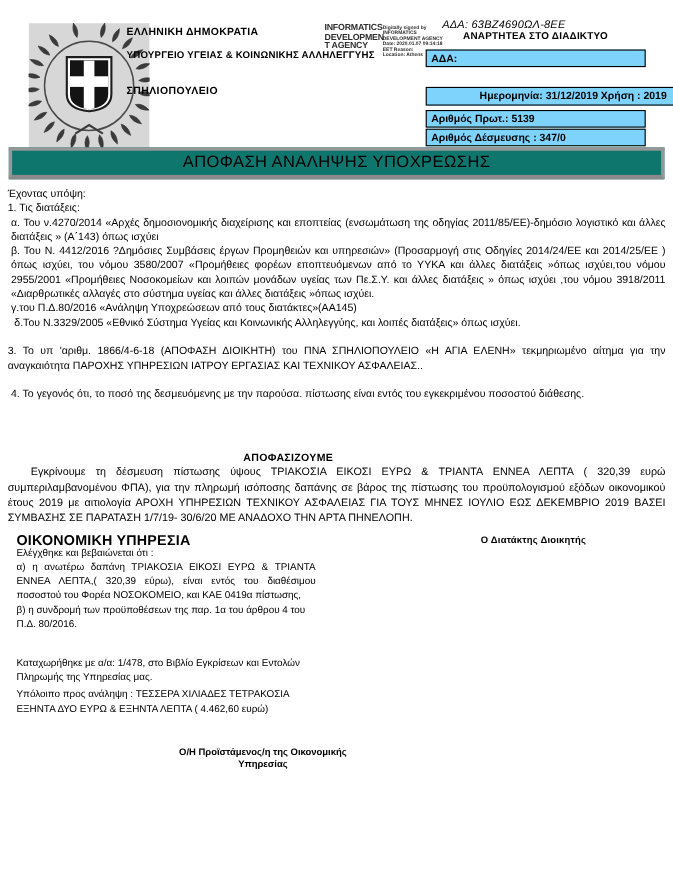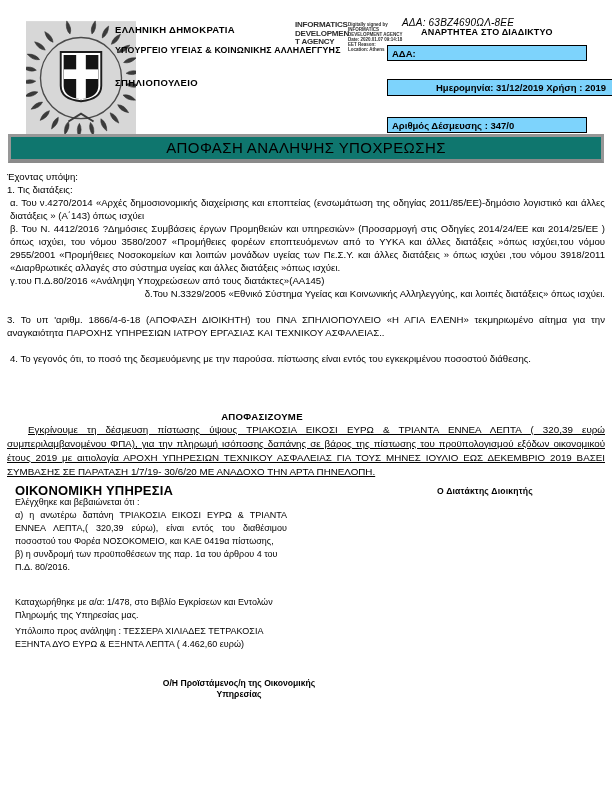--- a/index.html
+++ b/index.html
@@ -31,27 +31,27 @@
   
   .title-box{position:absolute;left:8px;top:134px;width:590px;height:22px;
              border:3px solid #979797;border-bottom:4px solid #8a8a8a;background:#0f766e;
              text-align:center;line-height:22px;font-size:15px;letter-spacing:.4px;}
 
   
   .main{position:absolute;left:7px;top:170px;width:598px;}
   .main p{margin:0;font-size:9.6px;line-height:13px;}
   .just{text-align:justify;}
   .ind3{padding-left:3px;}
-  .ind6{padding-left:6px;text-align:right;}
+  .ind6{padding-left:6px;}
   .gap-before{margin-top:13px !important;}
 
   .decision-heading{margin-top:45px !important;font-weight:bold;font-size:10px;
                     text-align:center;padding-right:88px;letter-spacing:.3px;}
   .decision-body{font-size:9.8px !important;line-height:14px !important;
-                 text-align:justify;text-indent:21px;text-decoration:underline;}
+                 text-align:justify;text-indent:21px;}
 
   
   .fin-left-heading{position:absolute;left:15px;top:483px;font-size:13px;font-weight:bold;letter-spacing:.2px;}
   .signer-right{position:absolute;left:437px;top:486px;font-size:8.6px;font-weight:bold;letter-spacing:.2px;}
   .fin-col{position:absolute;left:15px;top:496px;width:272px;}
   .fin-col p{margin:0;font-size:9px;line-height:13px;}
   .fin-a{text-align:justify;}
   .fin-reg{margin-top:22px !important;}
   .fin-bal{margin-top:3px !important;}
   .signer-left{position:absolute;left:158px;top:678px;width:162px;text-align:center;
@@ -130,20 +130,21 @@
     <div>Date: 2020.01.07 09:14:18</div>
     <div>EET  Reason:</div>
     <div>Location: Athens</div>
   </div>
 
   <div class="ada-top">ΑΔΑ: 63ΒΖ4690ΩΛ-8ΕΕ</div>
   <div class="anartitea">ΑΝΑΡΤΗΤΕΑ ΣΤΟ ΔΙΑΔΙΚΤΥΟ</div>
 
   <div class="meta-box mb0">ΑΔΑ:</div>
   <div class="meta-box mb1">Ημερομηνία: 31/12/2019 Χρήση : 2019</div>
+  <div class="meta-box mb2">Αριθμός Πρωτ.: 5139</div>
   <div class="meta-box mb3">Αριθμός Δέσμευσης : 347/0</div>
 
   <div class="title-box">ΑΠΟΦΑΣΗ ΑΝΑΛΗΨΗΣ ΥΠΟΧΡΕΩΣΗΣ</div>
 
   <div class="main">
     <p>Έχοντας υπόψη:</p>
     <p>1.   Τις διατάξεις:</p>
     <p class="just ind3">α. Του ν.4270/2014   «Αρχές δημοσιονομικής διαχείρισης και εποπτείας (ενσωμάτωση της οδηγίας 2011/85/ΕΕ)-δημόσιο λογιστικό και άλλες διατάξεις » (Α΄143) όπως ισχύει</p>
     <p class="just ind3">β. Του Ν. 4412/2016 ?Δημόσιες Συμβάσεις έργων Προμηθειών και υπηρεσιών» (Προσαρμογή στις Οδηγίες 2014/24/ΕΕ και 2014/25/ΕΕ ) όπως ισχύει, του νόμου 3580/2007 «Προμήθειες φορέων εποπτευόμενων από το ΥΥΚΑ και άλλες διατάξεις »όπως ισχύει,του νόμου 2955/2001 «Προμήθειες Νοσοκομείων και λοιπών μονάδων υγείας    των Πε.Σ.Υ. και άλλες διατάξεις » όπως ισχύει ,του νόμου 3918/2011 «Διαρθρωτικές αλλαγές στο σύστημα υγείας και άλλες διατάξεις »όπως ισχύει.</p>
     <p class="ind3">γ.του Π.Δ.80/2016 «Ανάληψη Υποχρεώσεων από τους διατάκτες»(ΑΑ145)</p>

